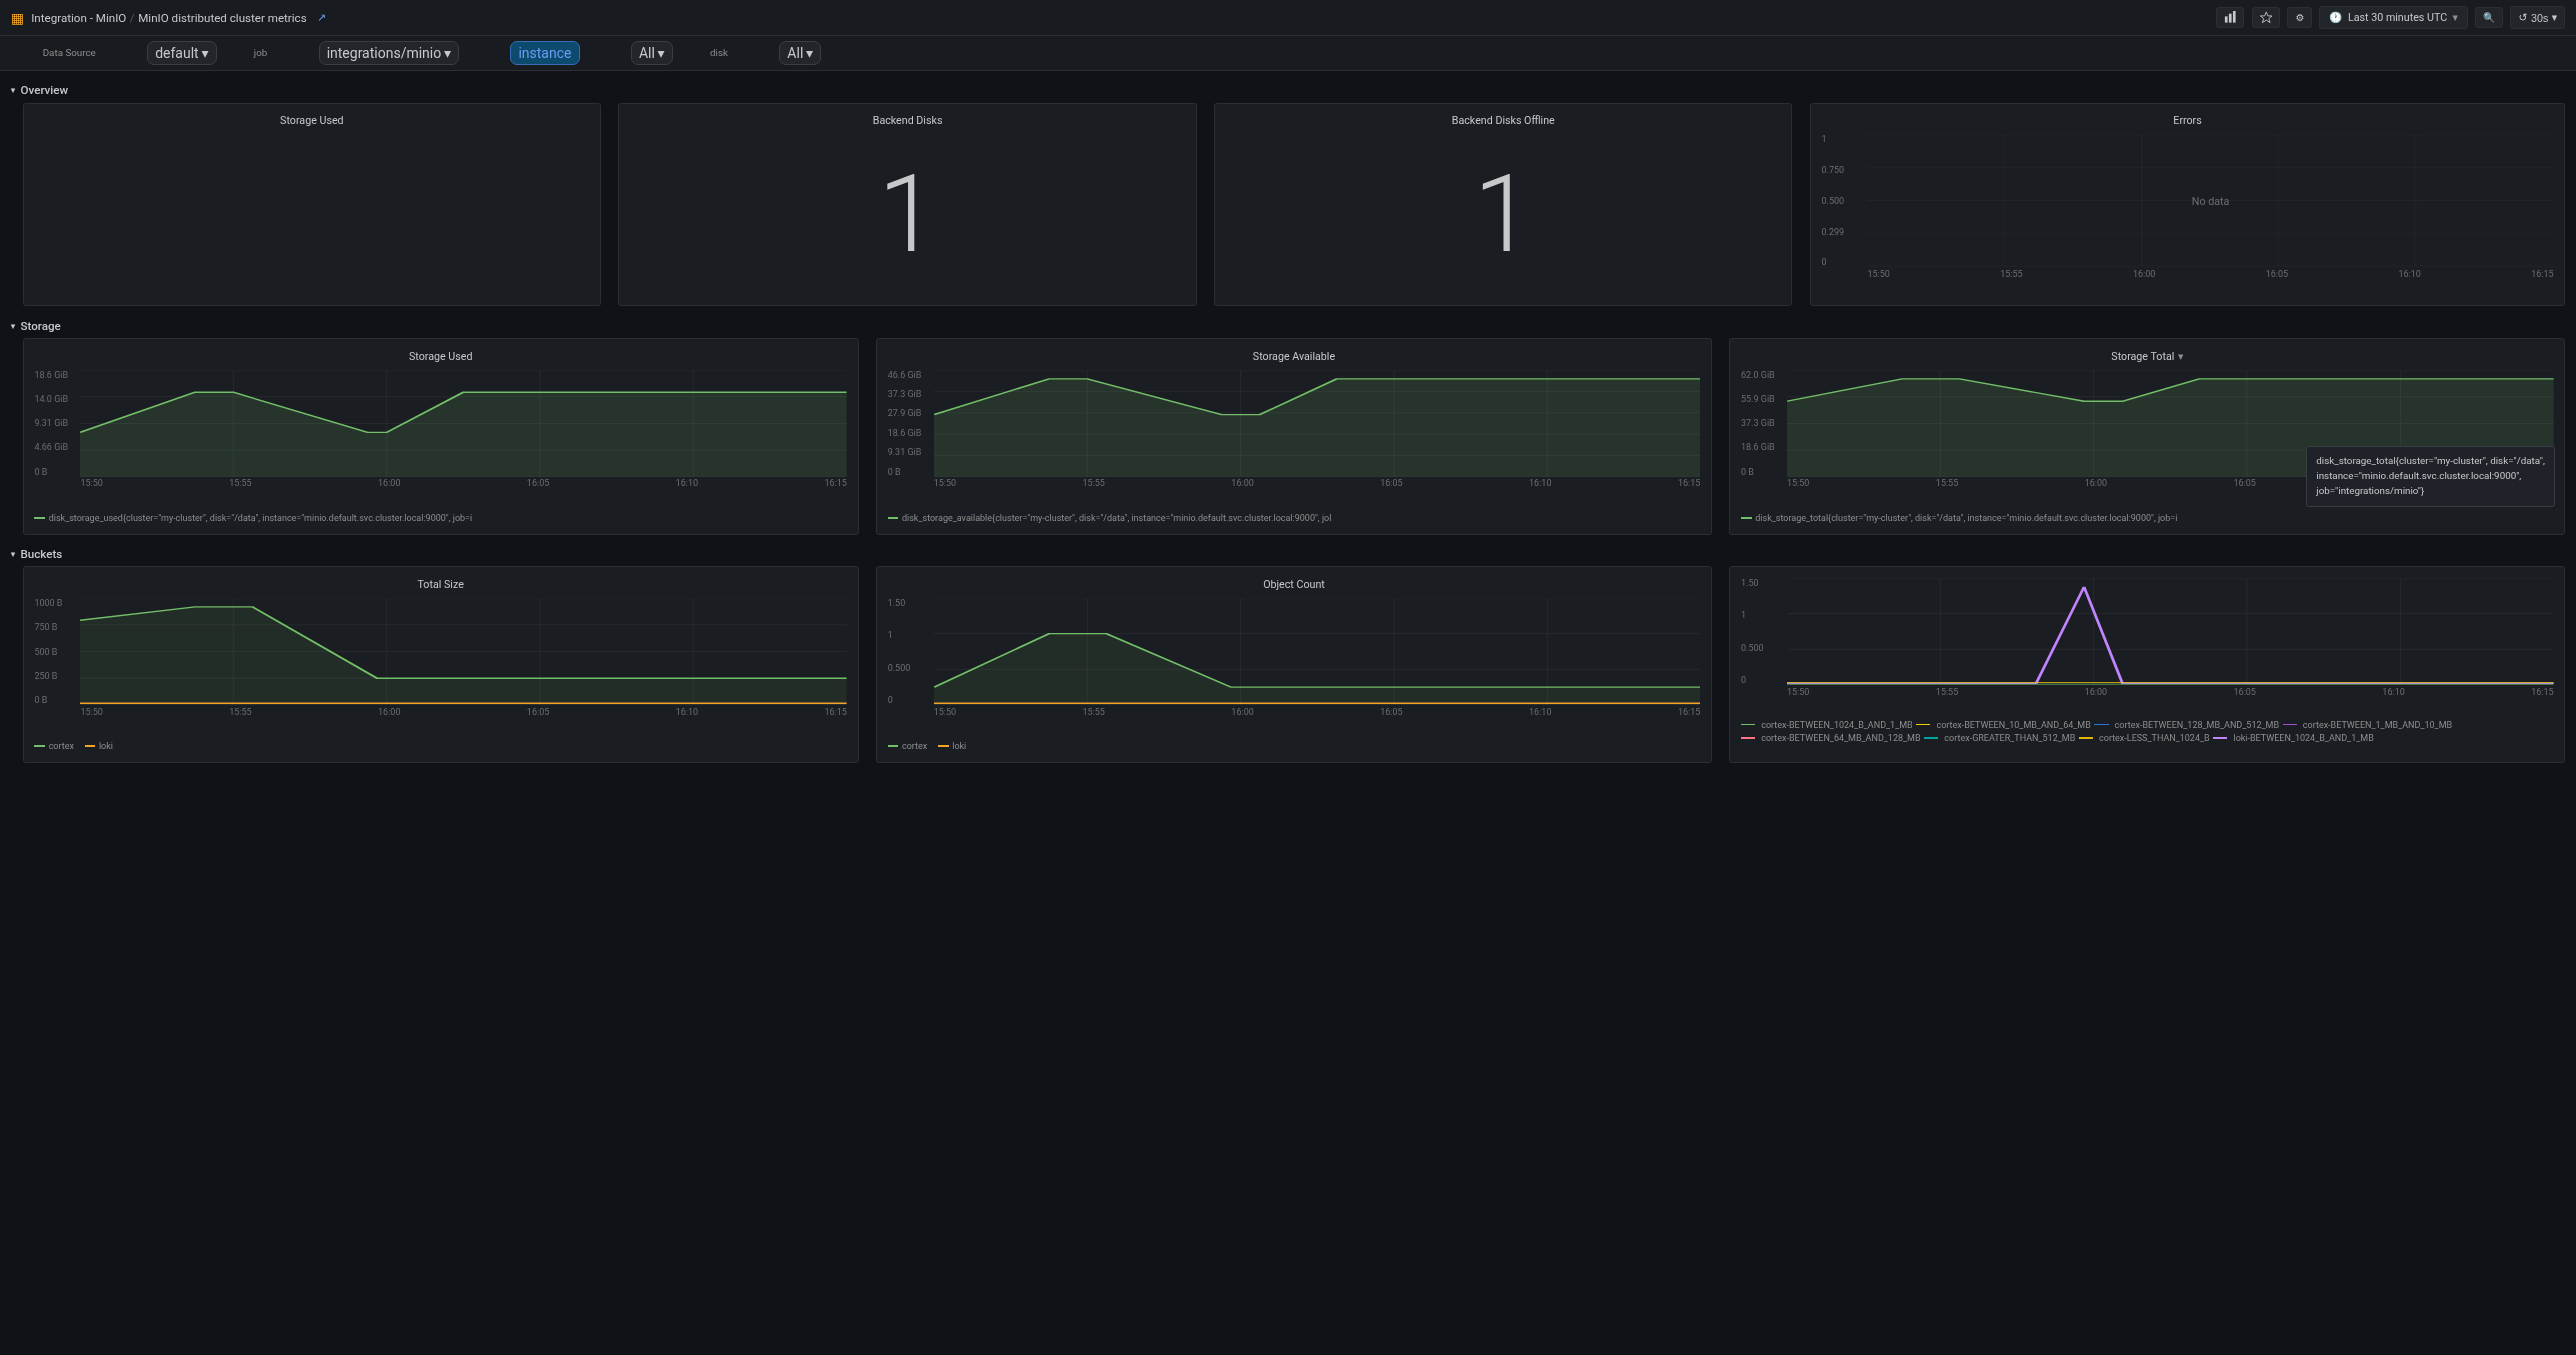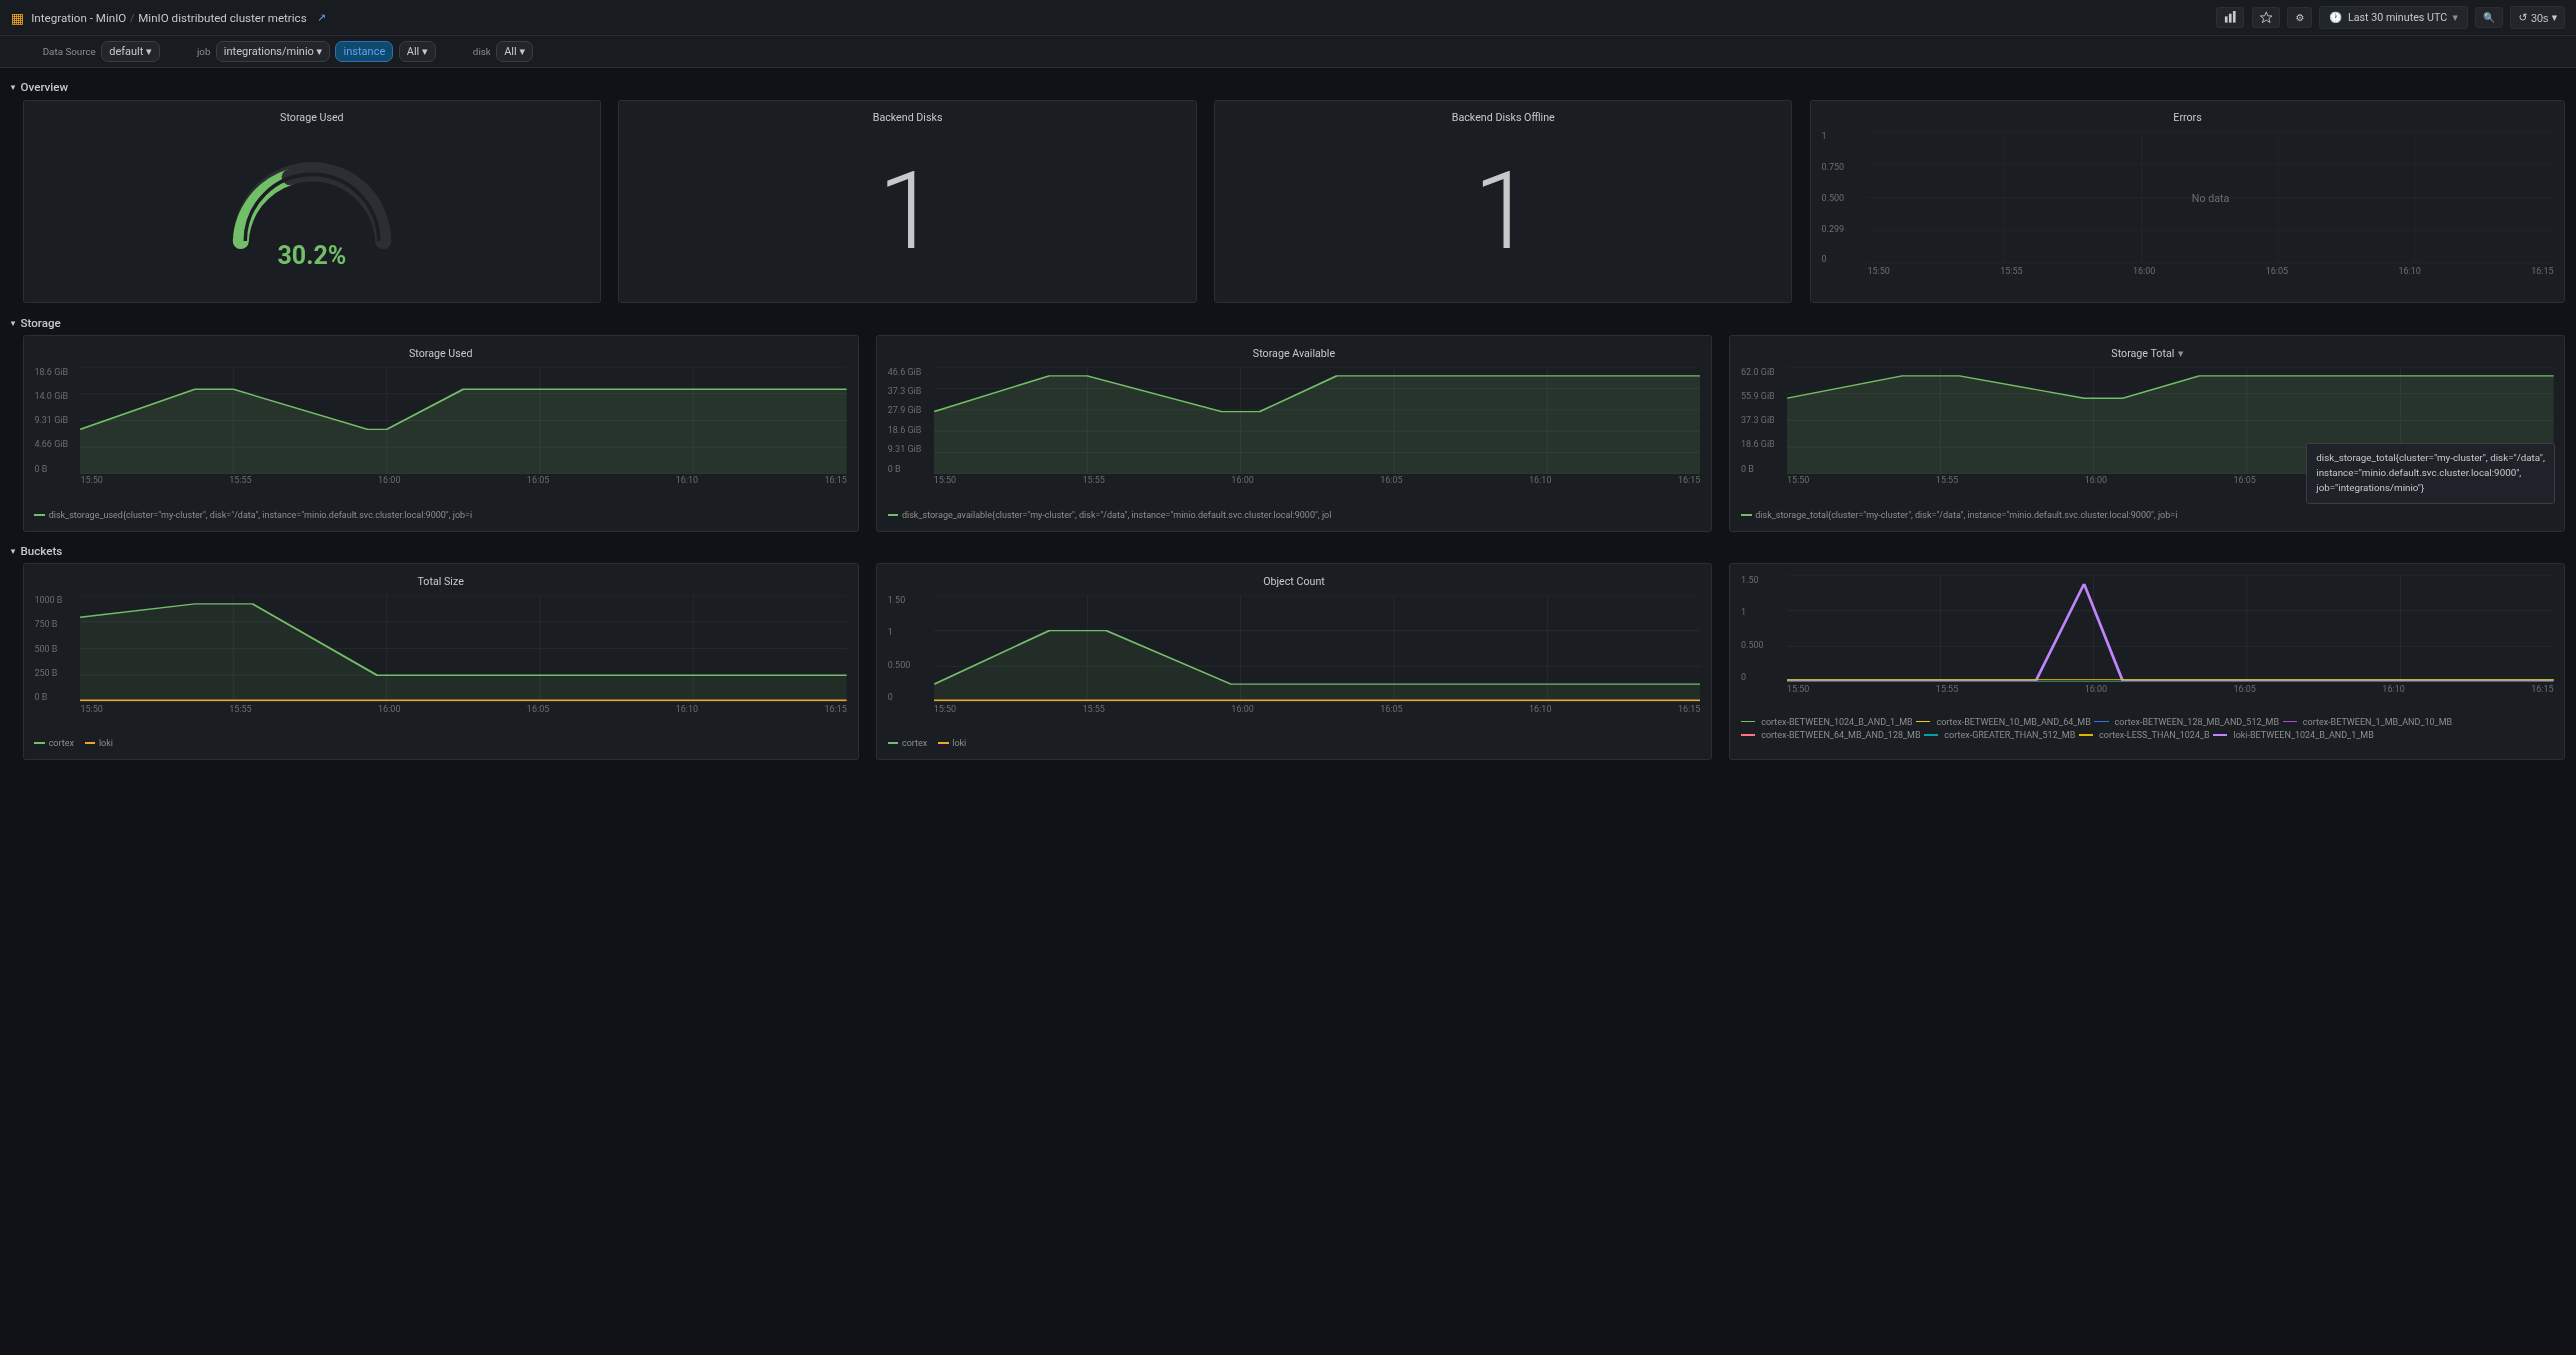--- a/index.html
+++ b/index.html
@@ -85,25 +85,26 @@
       color: #8e8e8e;
       font-size: 9.8px;
       padding-left: 32px;
     }
     .filter-chip {
       background: #22252a;
       border: 0.9px solid #3a3d44;
       color: #c7c8ca;
       padding: 2.7px 7.1px;
       border-radius: 7px;
-      font-size: 11px;
+      font-size: 14px;
       cursor: pointer;
       display: flex;
       align-items: center;
       gap: 2.7px;
+      margin-left: 46px;
     }
     .filter-chip.highlighted {
       background: #0c4a6e;
       border-color: #3a6bb5;
       color: #6b9df0;
     }
 
     
     .main-content {
       padding: 7.1px 10.7px;
@@ -353,33 +354,20 @@
 
   <div class="section-header">
     <span class="chevron">▾</span>
     <span>Overview</span>
   </div>
 
   <div class="overview-grid">
 
     <div class="panel">
       <div class="panel-title">Storage Used</div>
-      <div class="gauge-container">
-        <svg class="gauge-svg" viewBox="0 0 200 120">
-
-          <path d="M 20 100 A 80 80 0 0 1 180 100" fill="none" stroke="#2c2e33" stroke-width="18" stroke-linecap="round"></path>
-
-          <path d="M 20 100 A 80 80 0 0 1 75 28" fill="none" stroke="#73bf69" stroke-width="18" stroke-linecap="round"></path>
-
-          <path d="M 75 28 A 80 80 0 0 1 180 100" fill="none" stroke="#2c2e33" stroke-width="18" stroke-linecap="round"></path>
-
-          <path d="M 25 100 A 75 75 0 0 1 175 100" fill="none" stroke="#1a1d21" stroke-width="4"></path>
-        </svg>
-        <div class="gauge-value">30.2%</div>
-      </div>
     </div>
 
     <div class="panel">
       <div class="panel-title">Backend Disks</div>
       <div class="big-number">1</div>
     </div>
 
     <div class="panel">
       <div class="panel-title">Backend Disks Offline</div>
       <div class="big-number">1</div>

